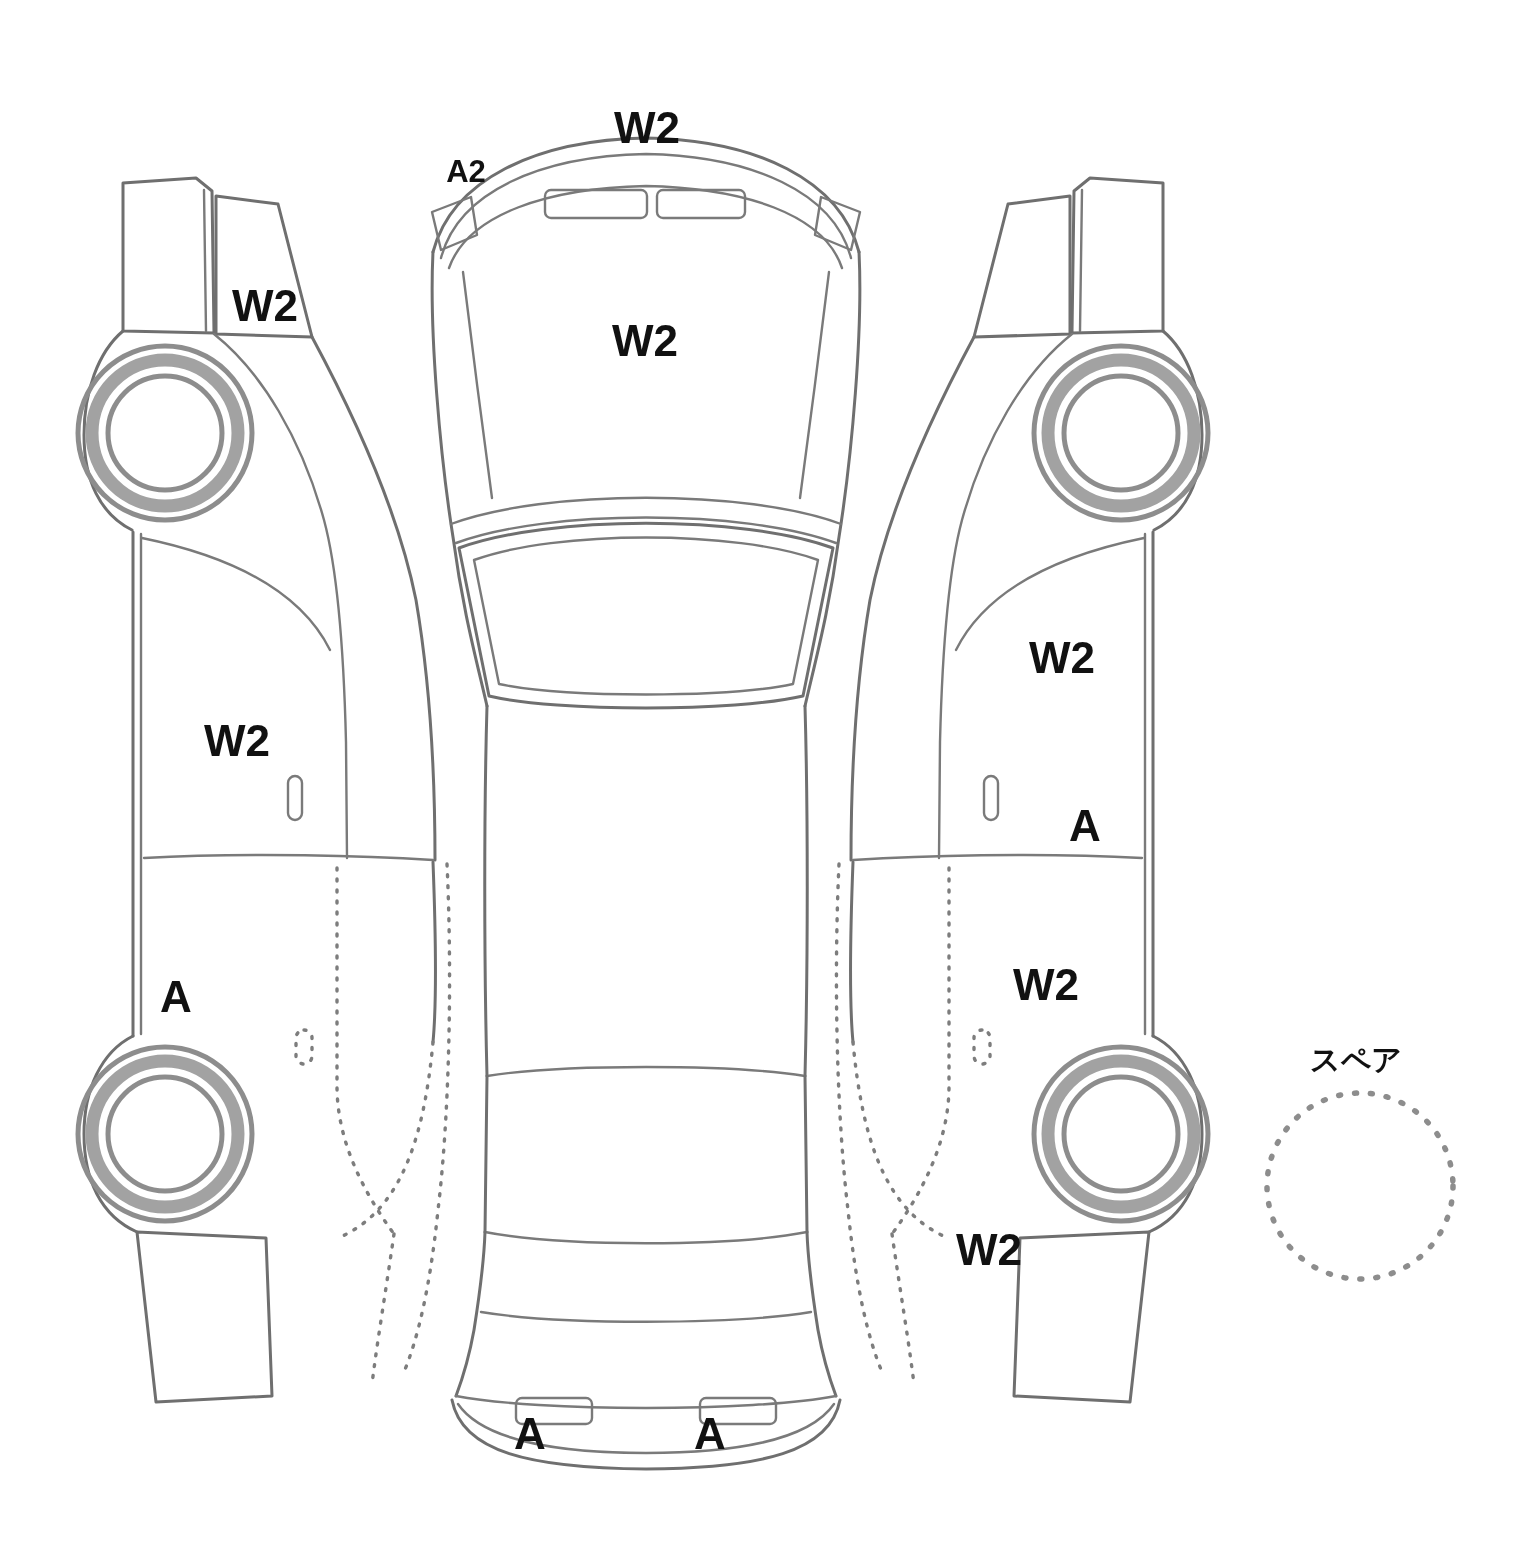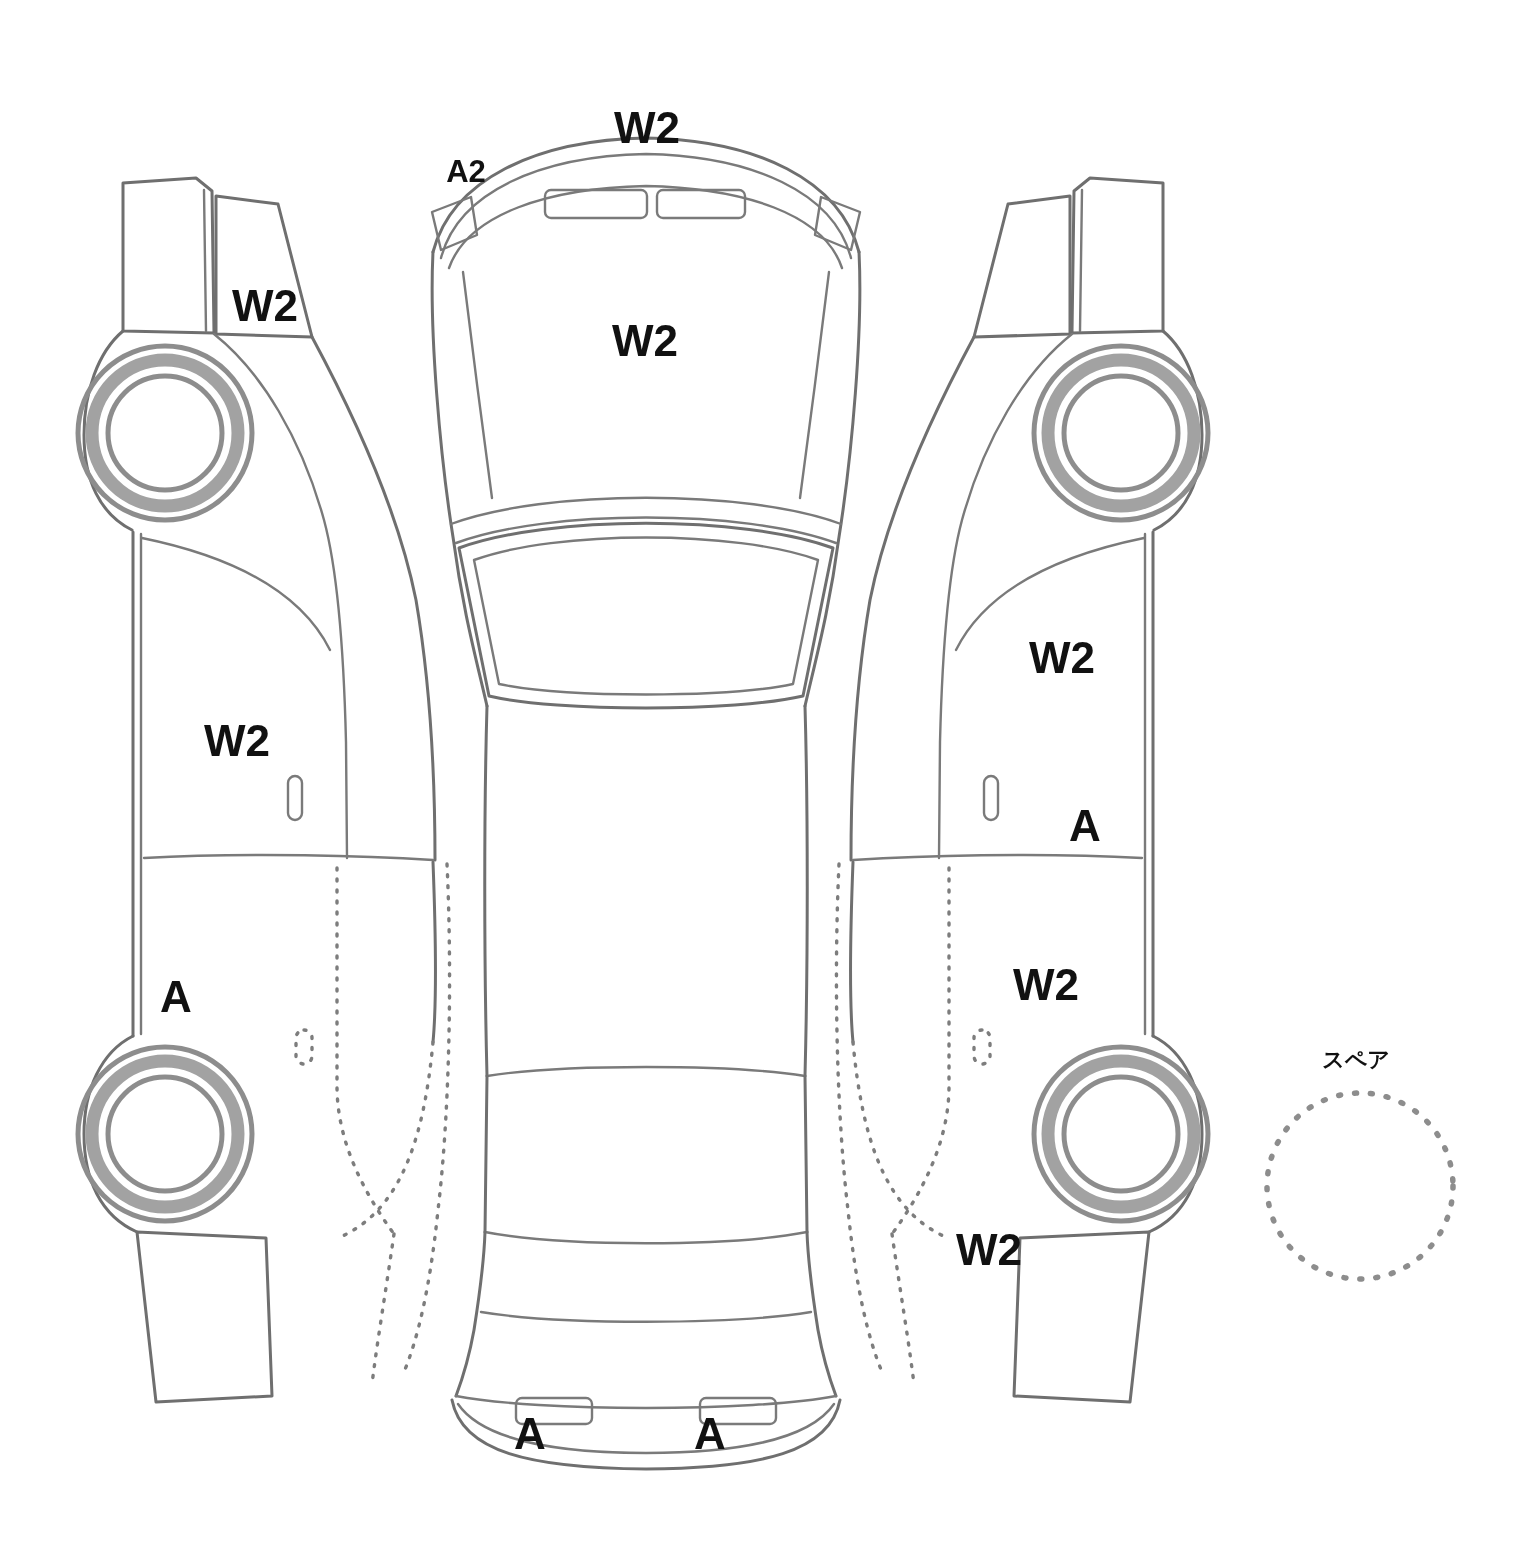--- a/index.html
+++ b/index.html
@@ -130,18 +130,18 @@
       <div class="dmg-label" style="left: 647px; top: 128px; font-size: 44px; color: rgb(17, 17, 17);">W2</div>
       <div class="dmg-label" style="left: 466px; top: 172px; font-size: 31px; color: rgb(17, 17, 17);">A2</div>
       <div class="dmg-label" style="left: 265px; top: 306px; font-size: 44px; color: rgb(17, 17, 17);">W2</div>
       <div class="dmg-label" style="left: 645px; top: 341px; font-size: 44px; color: rgb(17, 17, 17);">W2</div>
       <div class="dmg-label" style="left: 1062px; top: 658px; font-size: 44px; color: rgb(17, 17, 17);">W2</div>
       <div class="dmg-label" style="left: 237px; top: 741px; font-size: 44px; color: rgb(17, 17, 17);">W2</div>
       <div class="dmg-label" style="left: 1085px; top: 826px; font-size: 44px; color: rgb(17, 17, 17);">A</div>
       <div class="dmg-label" style="left: 1046px; top: 985px; font-size: 44px; color: rgb(17, 17, 17);">W2</div>
       <div class="dmg-label" style="left: 176px; top: 997px; font-size: 44px; color: rgb(17, 17, 17);">A</div>
       <div class="dmg-label" style="left: 989px; top: 1250px; font-size: 44px; color: rgb(17, 17, 17);">W2</div>
-      <div class="dmg-label" style="left: 1356px; top: 1060px; font-size: 22px; color: rgb(17, 17, 17);">スペア</div>
+      <div class="dmg-label" style="left: 1356px; top: 1060px; font-size: 30px; color: rgb(17, 17, 17);">スペア</div>
       <div class="dmg-label" style="left: 530px; top: 1434px; font-size: 44px; color: rgb(17, 17, 17);">A</div>
       <div class="dmg-label" style="left: 710px; top: 1434px; font-size: 44px; color: rgb(17, 17, 17);">A</div>
     </div>
 
 </div>
 
 </body></html>

